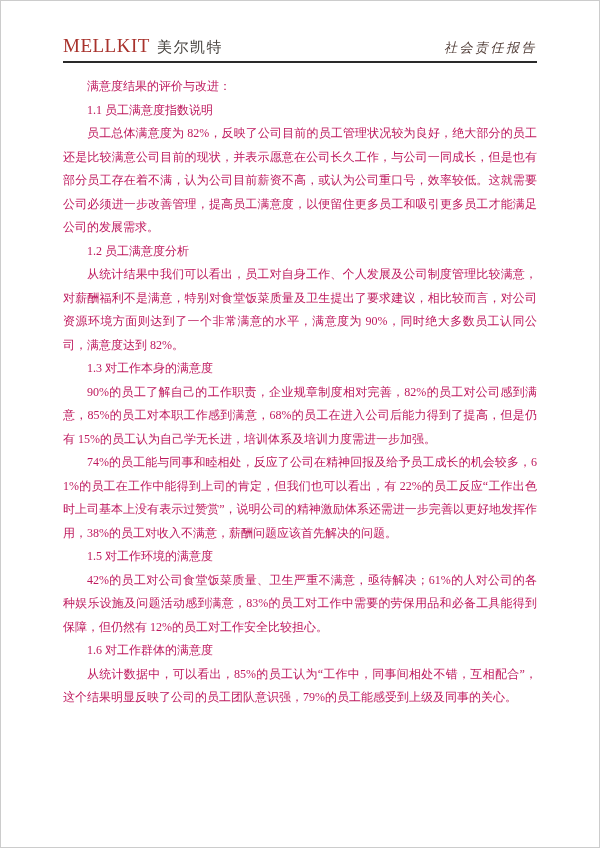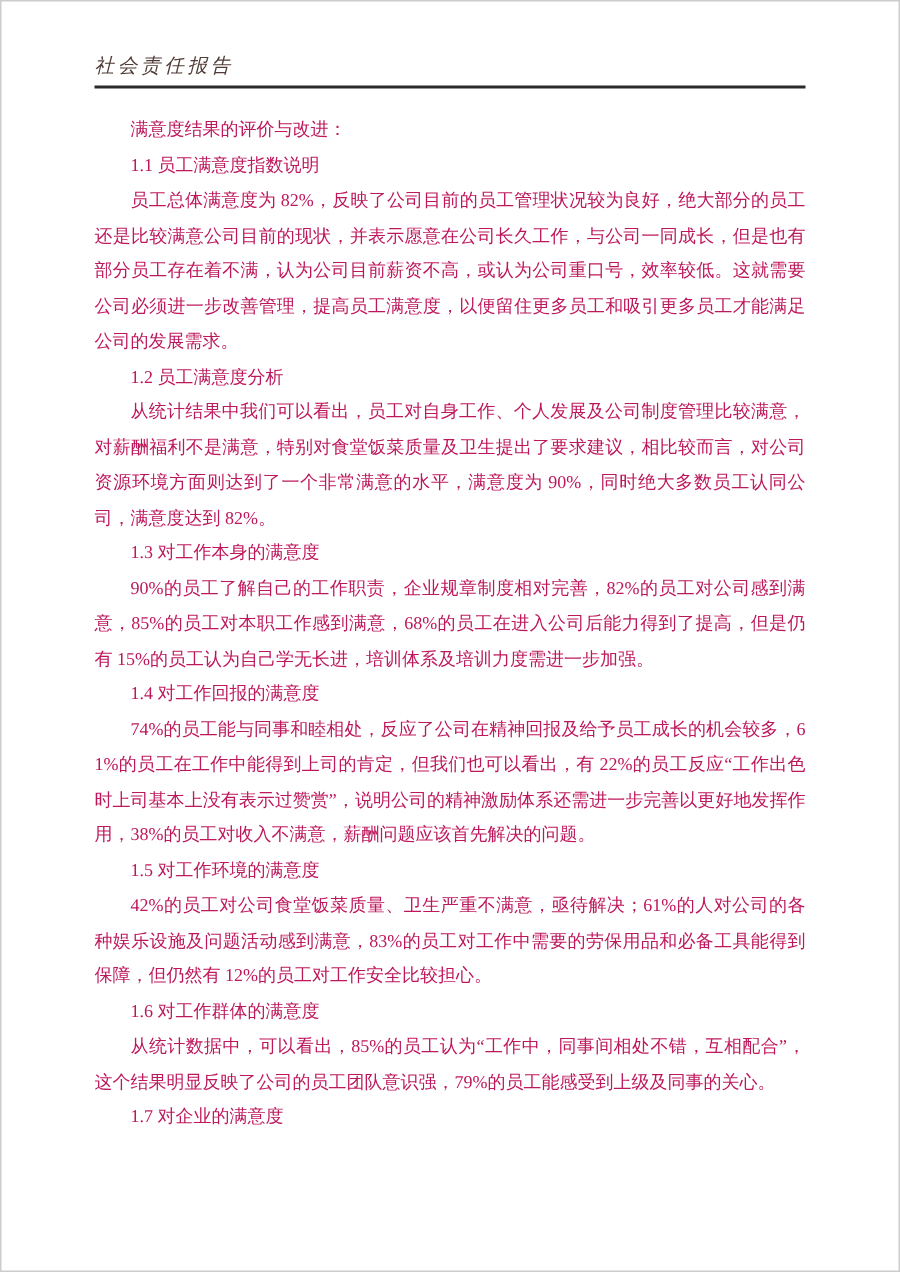--- a/index.html
+++ b/index.html
@@ -61,34 +61,36 @@
     color: #222222;
     letter-spacing: 0.5px;
   }
 </style>
 </head>
 <body>
 
 <div class="page">
 
   <div class="header" style="border-bottom-color: rgb(42, 42, 42);">
+    <div class="brand">
+      <span class="brand-latin" style="color: rgb(168, 50, 44);">MELLKIT</span>
+      <span class="brand-cjk" style="color: rgb(71, 67, 63);">美尔凯特</span>
+    </div>
     <div class="report-title" style="color: rgb(80, 60, 54);">社会责任报告</div>
   </div>
 
   <div class="content">
       <p class="block lead">满意度结果的评价与改进：</p>
       <p class="block heading">1.1 员工满意度指数说明</p>
       <p class="block paragraph">员工总体满意度为 82%，反映了公司目前的员工管理状况较为良好，绝大部分的员工还是比较满意公司目前的现状，并表示愿意在公司长久工作，与公司一同成长，但是也有部分员工存在着不满，认为公司目前薪资不高，或认为公司重口号，效率较低。这就需要公司必须进一步改善管理，提高员工满意度，以便留住更多员工和吸引更多员工才能满足公司的发展需求。</p>
       <p class="block heading">1.2 员工满意度分析</p>
       <p class="block paragraph">从统计结果中我们可以看出，员工对自身工作、个人发展及公司制度管理比较满意，对薪酬福利不是满意，特别对食堂饭菜质量及卫生提出了要求建议，相比较而言，对公司资源环境方面则达到了一个非常满意的水平，满意度为 90%，同时绝大多数员工认同公司，满意度达到 82%。</p>
       <p class="block heading">1.3 对工作本身的满意度</p>
       <p class="block paragraph">90%的员工了解自己的工作职责，企业规章制度相对完善，82%的员工对公司感到满意，85%的员工对本职工作感到满意，68%的员工在进入公司后能力得到了提高，但是仍有 15%的员工认为自己学无长进，培训体系及培训力度需进一步加强。</p>
-      <p class="block heading">1.4 对工作回报的满意度</p>
       <p class="block paragraph">74%的员工能与同事和睦相处，反应了公司在精神回报及给予员工成长的机会较多，61%的员工在工作中能得到上司的肯定，但我们也可以看出，有 22%的员工反应“工作出色时上司基本上没有表示过赞赏”，说明公司的精神激励体系还需进一步完善以更好地发挥作用，38%的员工对收入不满意，薪酬问题应该首先解决的问题。</p>
       <p class="block heading">1.5 对工作环境的满意度</p>
       <p class="block paragraph">42%的员工对公司食堂饭菜质量、卫生严重不满意，亟待解决；61%的人对公司的各种娱乐设施及问题活动感到满意，83%的员工对工作中需要的劳保用品和必备工具能得到保障，但仍然有 12%的员工对工作安全比较担心。</p>
       <p class="block heading">1.6 对工作群体的满意度</p>
       <p class="block paragraph">从统计数据中，可以看出，85%的员工认为“工作中，同事间相处不错，互相配合”，这个结果明显反映了公司的员工团队意识强，79%的员工能感受到上级及同事的关心。</p>
-      <p class="block heading">1.7 对企业的满意度</p>
     </div>
 
 
 </div>
 
 </body></html>

